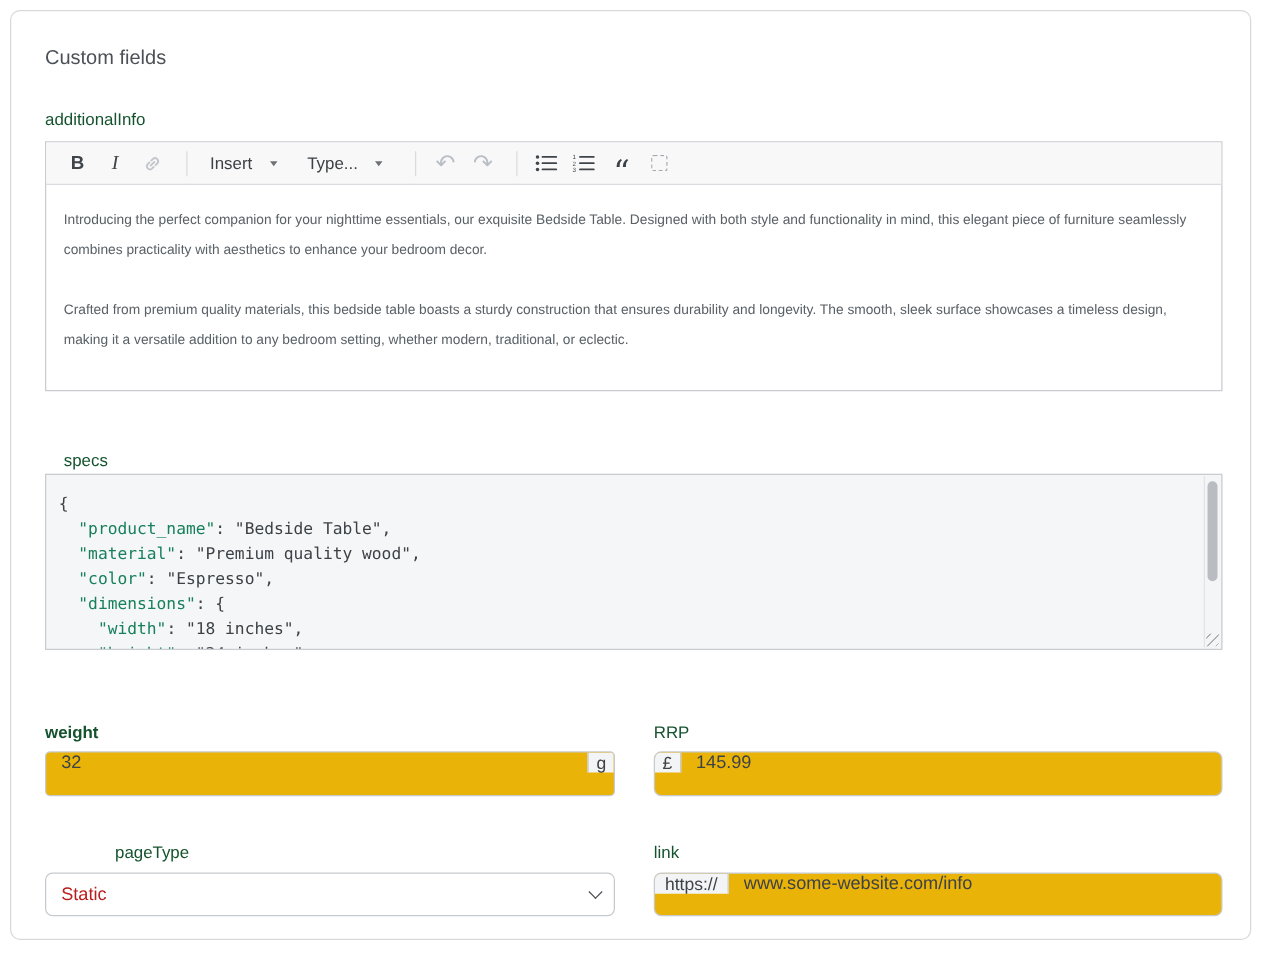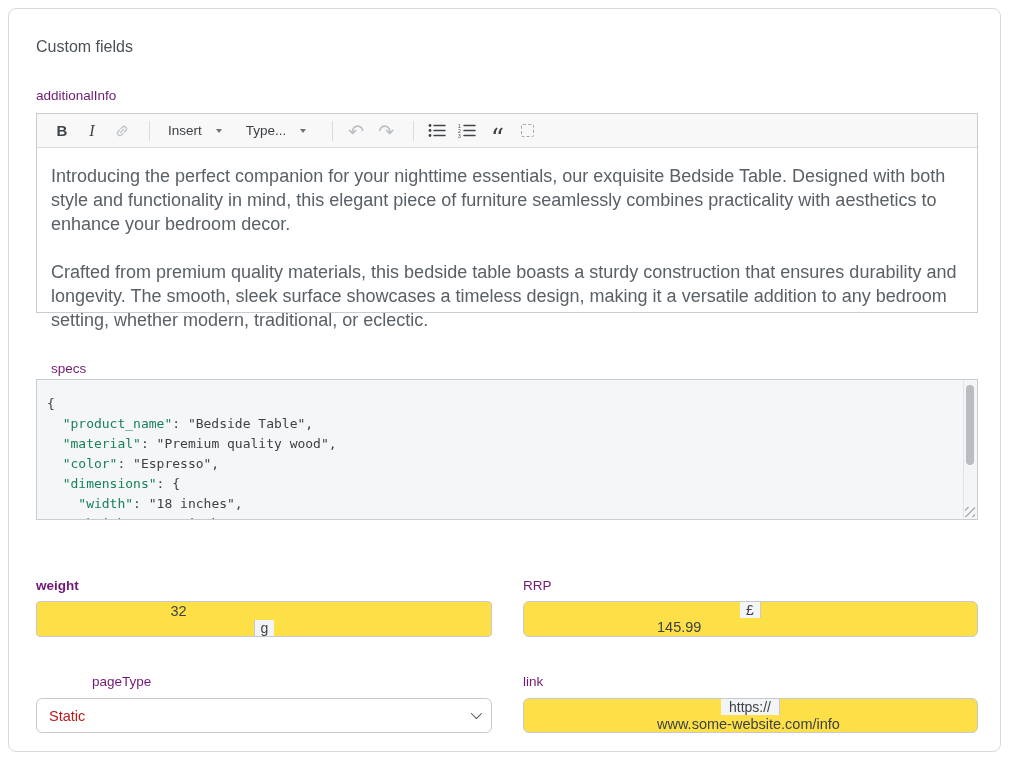--- a/index.html
+++ b/index.html
@@ -6,21 +6,21 @@
   html, body { width: 1013px; height: 769px; background: #ffffff;
     font-family: "Liberation Sans", sans-serif; }
   body { position: relative; }
 
   .card { position: absolute; left: 8px; top: 8px; width: 993px; height: 744px;
     background: #fff; border: 1px solid #d9d9d9; border-radius: 8px; }
 
   .card-title { position: absolute; left: 27px; top: 29px; font-size: 16px;
     color: #4b5157; }
 
-  .field-label { position: absolute; font-size: 13.5px; color: #701a75; }
+  .field-label { position: absolute; font-size: 13.5px; color: #14532d; }
 
   
   .rte { position: absolute; left: 27px; top: 104px; width: 942px; height: 200px;
     border: 1px solid #c9ccd0; background: #fff; }
   .rte-toolbar { height: 34px; background: #f8f8f9; border-bottom: 1px solid #d9dbde;
     display: flex; align-items: center; padding: 0 12px; }
   .tb-btn { min-width: 26px; height: 26px; display: flex; align-items: center;
     justify-content: center; color: #3f4449; cursor: pointer; margin-right: 4px; }
   .tb-bold { font-weight: 700; font-size: 15px; }
   .tb-italic { font-style: italic; font-family: "Liberation Serif", serif;
@@ -29,43 +29,43 @@
   .tb-divider { width: 1px; height: 20px; background: #d9dcde; margin: 0 10px; }
   .tb-drop { display: flex; align-items: center; gap: 14px; font-size: 13.5px;
     color: #3c4144; padding: 0 8px; height: 26px; cursor: pointer; margin-right: 8px; }
   .caret-down { width: 0; height: 0; border-left: 3.5px solid transparent;
     border-right: 3.5px solid transparent; border-top: 4px solid #6d7277; }
   .tb-undo, .tb-redo { font-size: 19px; color: #b9bfc5; font-family: "DejaVu Sans", sans-serif; }
   .tb-quote { font-family: "DejaVu Serif", serif; font-size: 26px; color: #3c4146;
     line-height: 10px; padding-top: 14px; }
   .dashed-box { width: 13px; height: 13px; border: 1.5px dashed #a3a9af;
     border-radius: 2px; }
-  .rte-content { padding: 16px 15px 0 14px; font-size: 18px; line-height: 24px;
+  .rte-content { padding: 16px 15px 0 14px; font-size: 11px; line-height: 24px;
     color: #596066; }
   .rte-content p { margin-bottom: 24px; }
 
   
   .code-box { position: absolute; left: 27px; top: 370px; width: 942px; height: 141px;
     background: #f5f6f7; border: 1px solid #c9ccd0; overflow: hidden; }
   .code-inner { padding: 14px 24px 0 10px; font-family: "DejaVu Sans Mono", monospace;
     font-size: 13px; line-height: 20px; color: #3d4247; }
   .code-line { white-space: pre; }
   .code-line .key { color: #18805b; }
   .code-line .txt { color: #3d4247; }
   .v-scrollbar { position: absolute; top: 1px; right: 1px; bottom: 1px; width: 13px;
     background: #f4f5f6; border-left: 1px solid #e2e3e5; }
   .v-thumb { position: absolute; top: 4px; left: 2px; width: 8px; height: 80px;
     background: #b9bdc1; border-radius: 4px; }
   .resize-grip { position: absolute; right: 2px; bottom: 2px; width: 10px; height: 10px;
     background: repeating-linear-gradient(135deg, transparent 0 2px, #aeb2b6 2px 3px,
       transparent 3px 5px); cursor: nwse-resize; }
 
   
-  .input-group { position: absolute; height: 36px; display: flex; align-items: center;
-    border: 1px solid #c7cacd; border-radius: 6px; background: #fde047; overflow: hidden; flex-direction: column; }
+  .input-group { position: absolute; height: 36px; display: flex; align-items: flex-start;
+    border: 1px solid #c7cacd; border-radius: 6px; background: #eab308; overflow: hidden; }
   .input-group input { flex: 1; border: none; outline: none; font-size: 14.5px;
     color: #3d4247; padding: 0 12px; font-family: "Liberation Sans", sans-serif;
     background: transparent; min-width: 0; }
   .addon { display: flex; align-items: center; justify-content: center;
     background: #f3f4f5; color: #3d4247; font-size: 14px; padding: 0 6px; }
   .addon-right { border-left: 1px solid #c7cacd; }
   .addon-left { border-right: 1px solid #c7cacd; }
 
   .select-wrap { position: absolute; height: 35px; }
   .select-wrap select { width: 100%; height: 100%; appearance: none;

